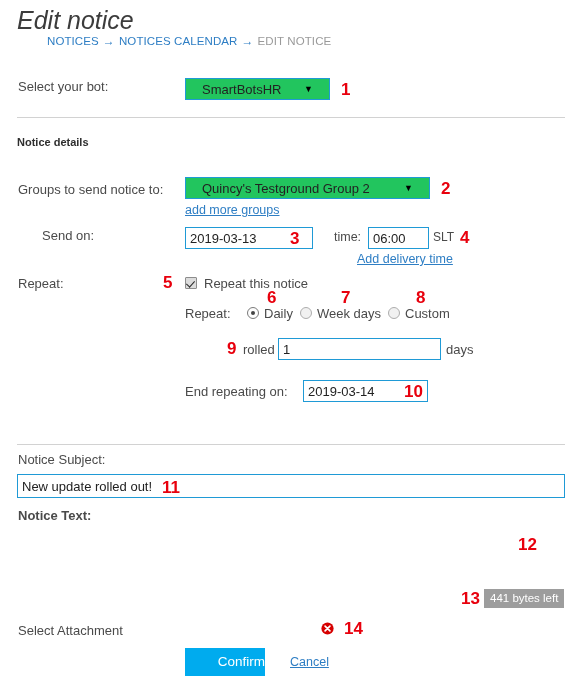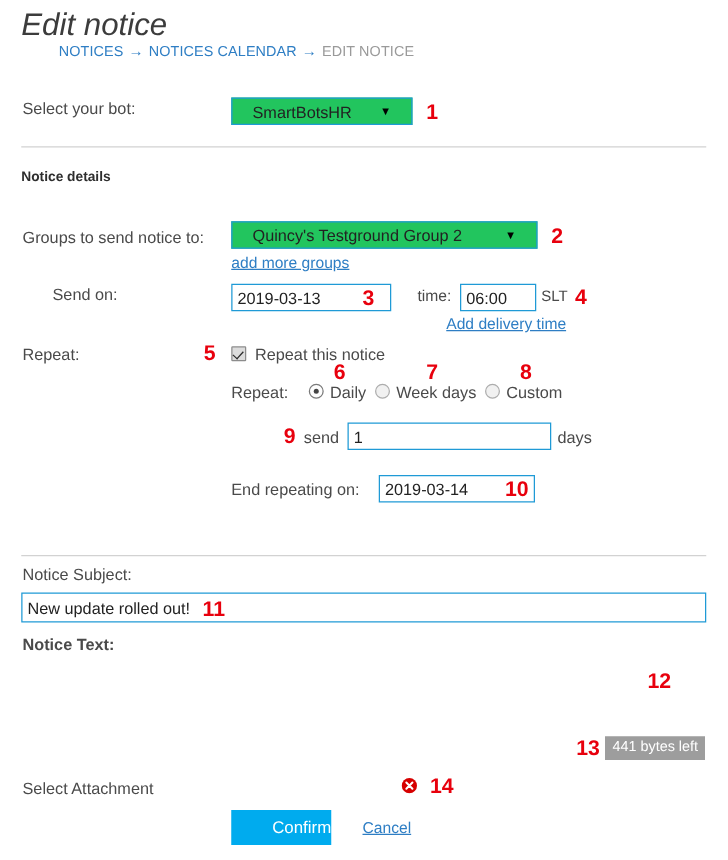--- a/index.html
+++ b/index.html
@@ -306,21 +306,21 @@
 
   <div class="marker" style="left:341px; top:289px;">7</div>
   <div class="radio" style="left:300px; top:307px;"></div>
   <div class="field-label" style="left:317px; top:306px;">Week days</div>
 
   <div class="marker" style="left:416px; top:289px;">8</div>
   <div class="radio" style="left:388px; top:307px;"></div>
   <div class="field-label" style="left:405px; top:306px;">Custom</div>
 
   <div class="marker" style="left:227px; top:340px;">9</div>
-  <div class="field-label" style="left:243px; top:342px;">send</div>
+  <div class="field-label" style="left:243px; top:342px;">rolled</div>
   <input class="txt" style="left: 278px; top: 338px; width: 163px; height: 22px;" value="1">
   <div class="field-label" style="left:446px; top:342px;">days</div>
 
   <div class="field-label" style="left:185px; top:384px;">End repeating on:</div>
   <input class="txt" style="left: 303px; top: 380px; width: 125px; height: 22px;" value="2019-03-14">
   <div class="marker" style="left:404px; top:383px;">10</div>
 
   <div class="divider" id="divider-2"></div>
 
   <div class="field-label" style="left:18px; top:452px;">Notice Subject:</div>

